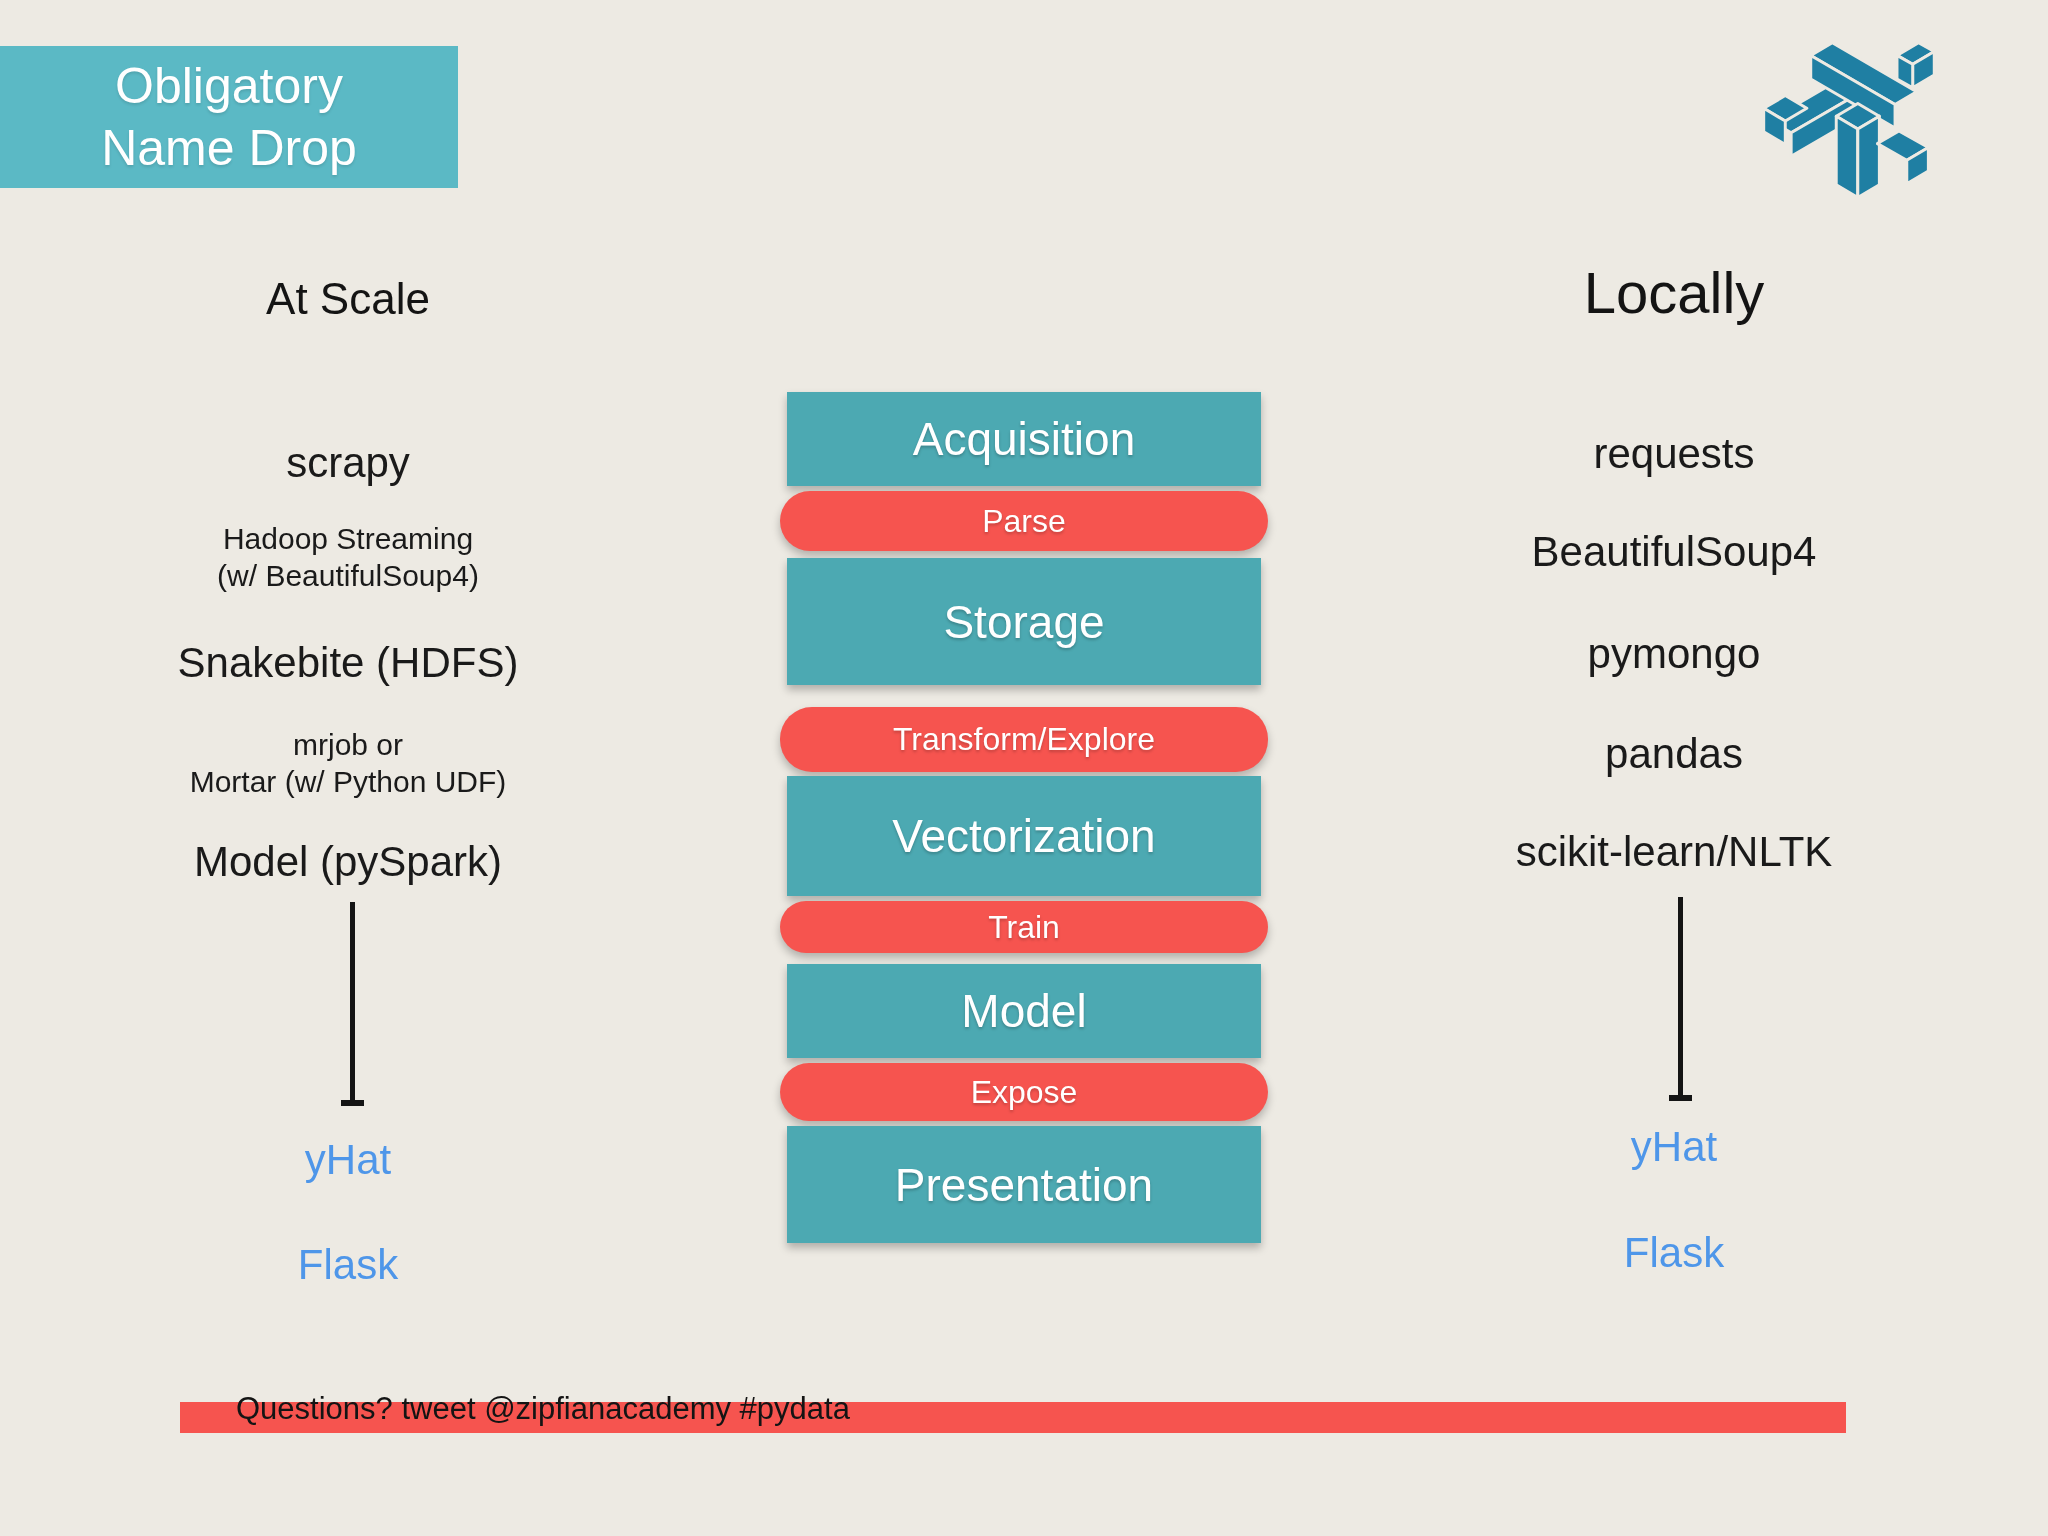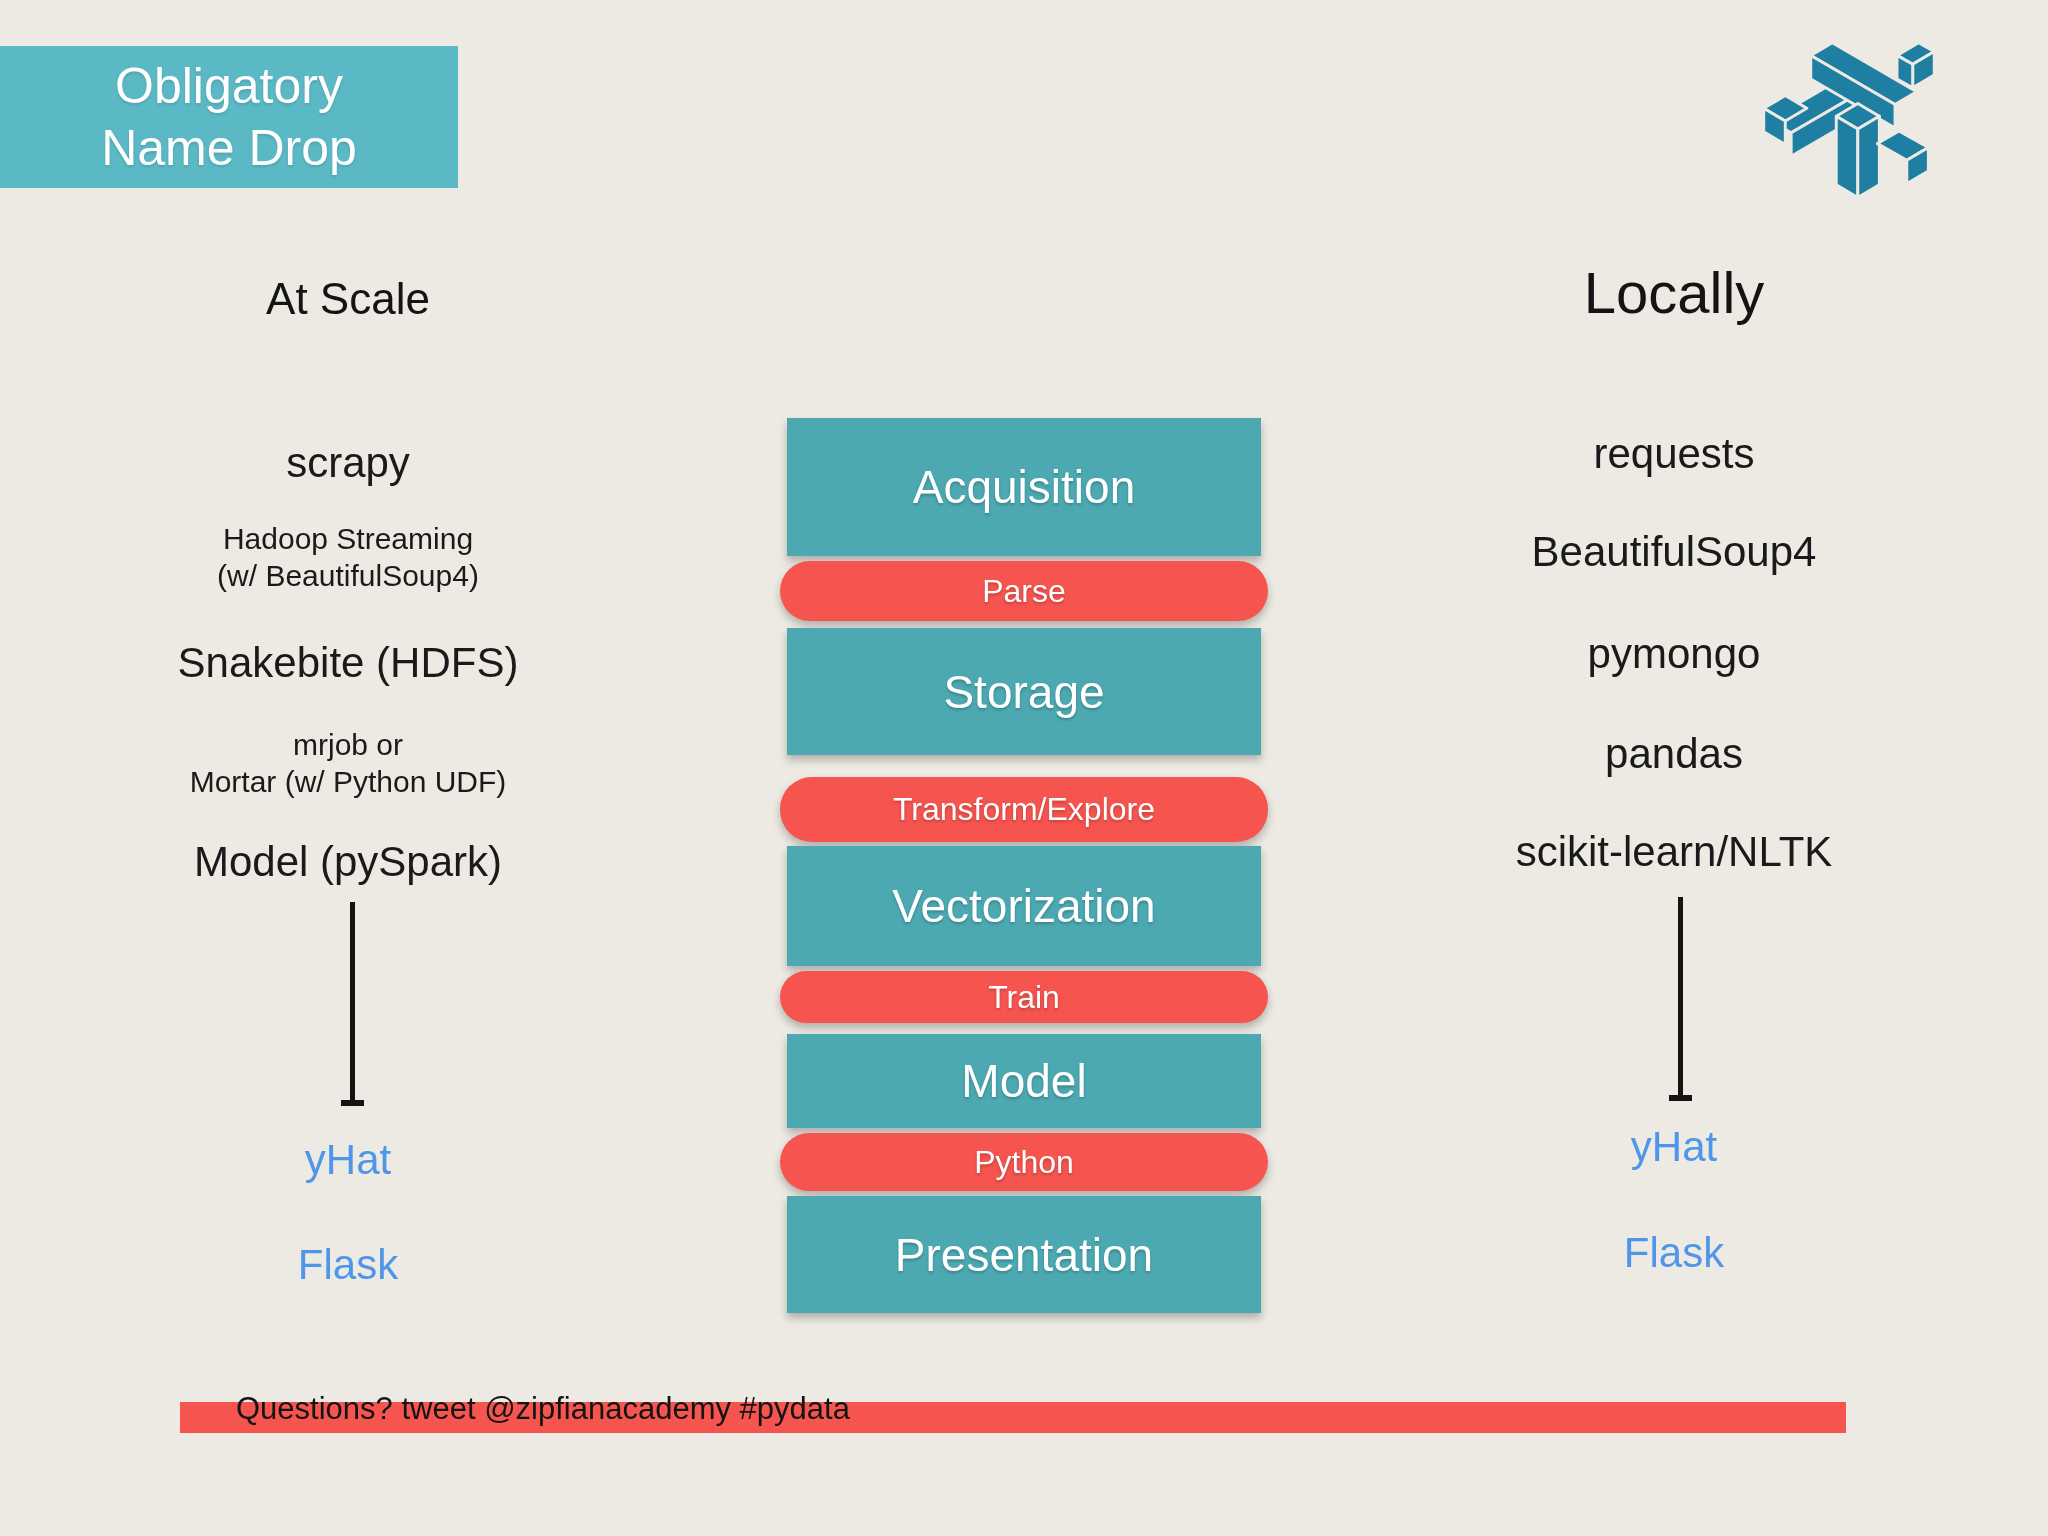--- a/index.html
+++ b/index.html
@@ -36,21 +36,21 @@
   .vline.right{left:1678px;top:897px;height:198px;}
   .vline .foot{position:absolute;bottom:-6px;left:-9px;width:23px;height:6px;background:#141414;}
   
   .stack{position:absolute;left:787px;top:392px;width:474px;display:flex;flex-direction:column;}
   .stage,.step{
     display:flex;align-items:center;justify-content:center;color:#fff;
     box-shadow:0 5px 8px rgba(0,0,0,0.25);text-shadow:0 2px 3px rgba(0,0,0,0.22);
   }
   .stage{background:#4CA9B2;font-size:46px;}
   .step{background:#F6544F;font-size:32px;border-radius:32px;width:488px;margin-left:-7px;}
-  .s1{height:138px;margin-top:26px;} .s2{height:60px;margin-top:5px;} .s3{height:127px;margin-top:7px;}
+  .s1{height:94px;} .s2{height:60px;margin-top:5px;} .s3{height:127px;margin-top:7px;}
   .s4{height:65px;margin-top:22px;} .s5{height:120px;margin-top:4px;} .s6{height:52px;margin-top:5px;}
   .s7{height:94px;margin-top:11px;} .s8{height:58px;margin-top:5px;} .s9{height:117px;margin-top:5px;}
   
   .bottom-bar{position:absolute;left:180px;top:1402px;width:1666px;height:31px;background:#F6544F;}
   .footer{position:absolute;left:236px;top:1390px;font-size:31px;line-height:38px;color:#141414;}
 </style>
 </head>
 <body>
 
 <div id="slide">
@@ -100,21 +100,21 @@
   <div class="item lcol lg blue t-flask-l">Flask</div>
 
   <div class="stack">
     <div class="stage s1">Acquisition</div>
     <div class="step s2">Parse</div>
     <div class="stage s3">Storage</div>
     <div class="step s4">Transform/Explore</div>
     <div class="stage s5">Vectorization</div>
     <div class="step s6">Train</div>
     <div class="stage s7">Model</div>
-    <div class="step s8">Python</div>
+    <div class="step s8">Expose</div>
     <div class="stage s9">Presentation</div>
   </div>
 
   <div class="item rcol lg t-requests">requests</div>
   <div class="item rcol lg t-bs4">BeautifulSoup4</div>
   <div class="item rcol lg t-pymongo">pymongo</div>
   <div class="item rcol lg t-pandas">pandas</div>
   <div class="item rcol lg t-scikit">scikit-learn/NLTK</div>
   <div class="vline right">
     <div class="foot"></div>

